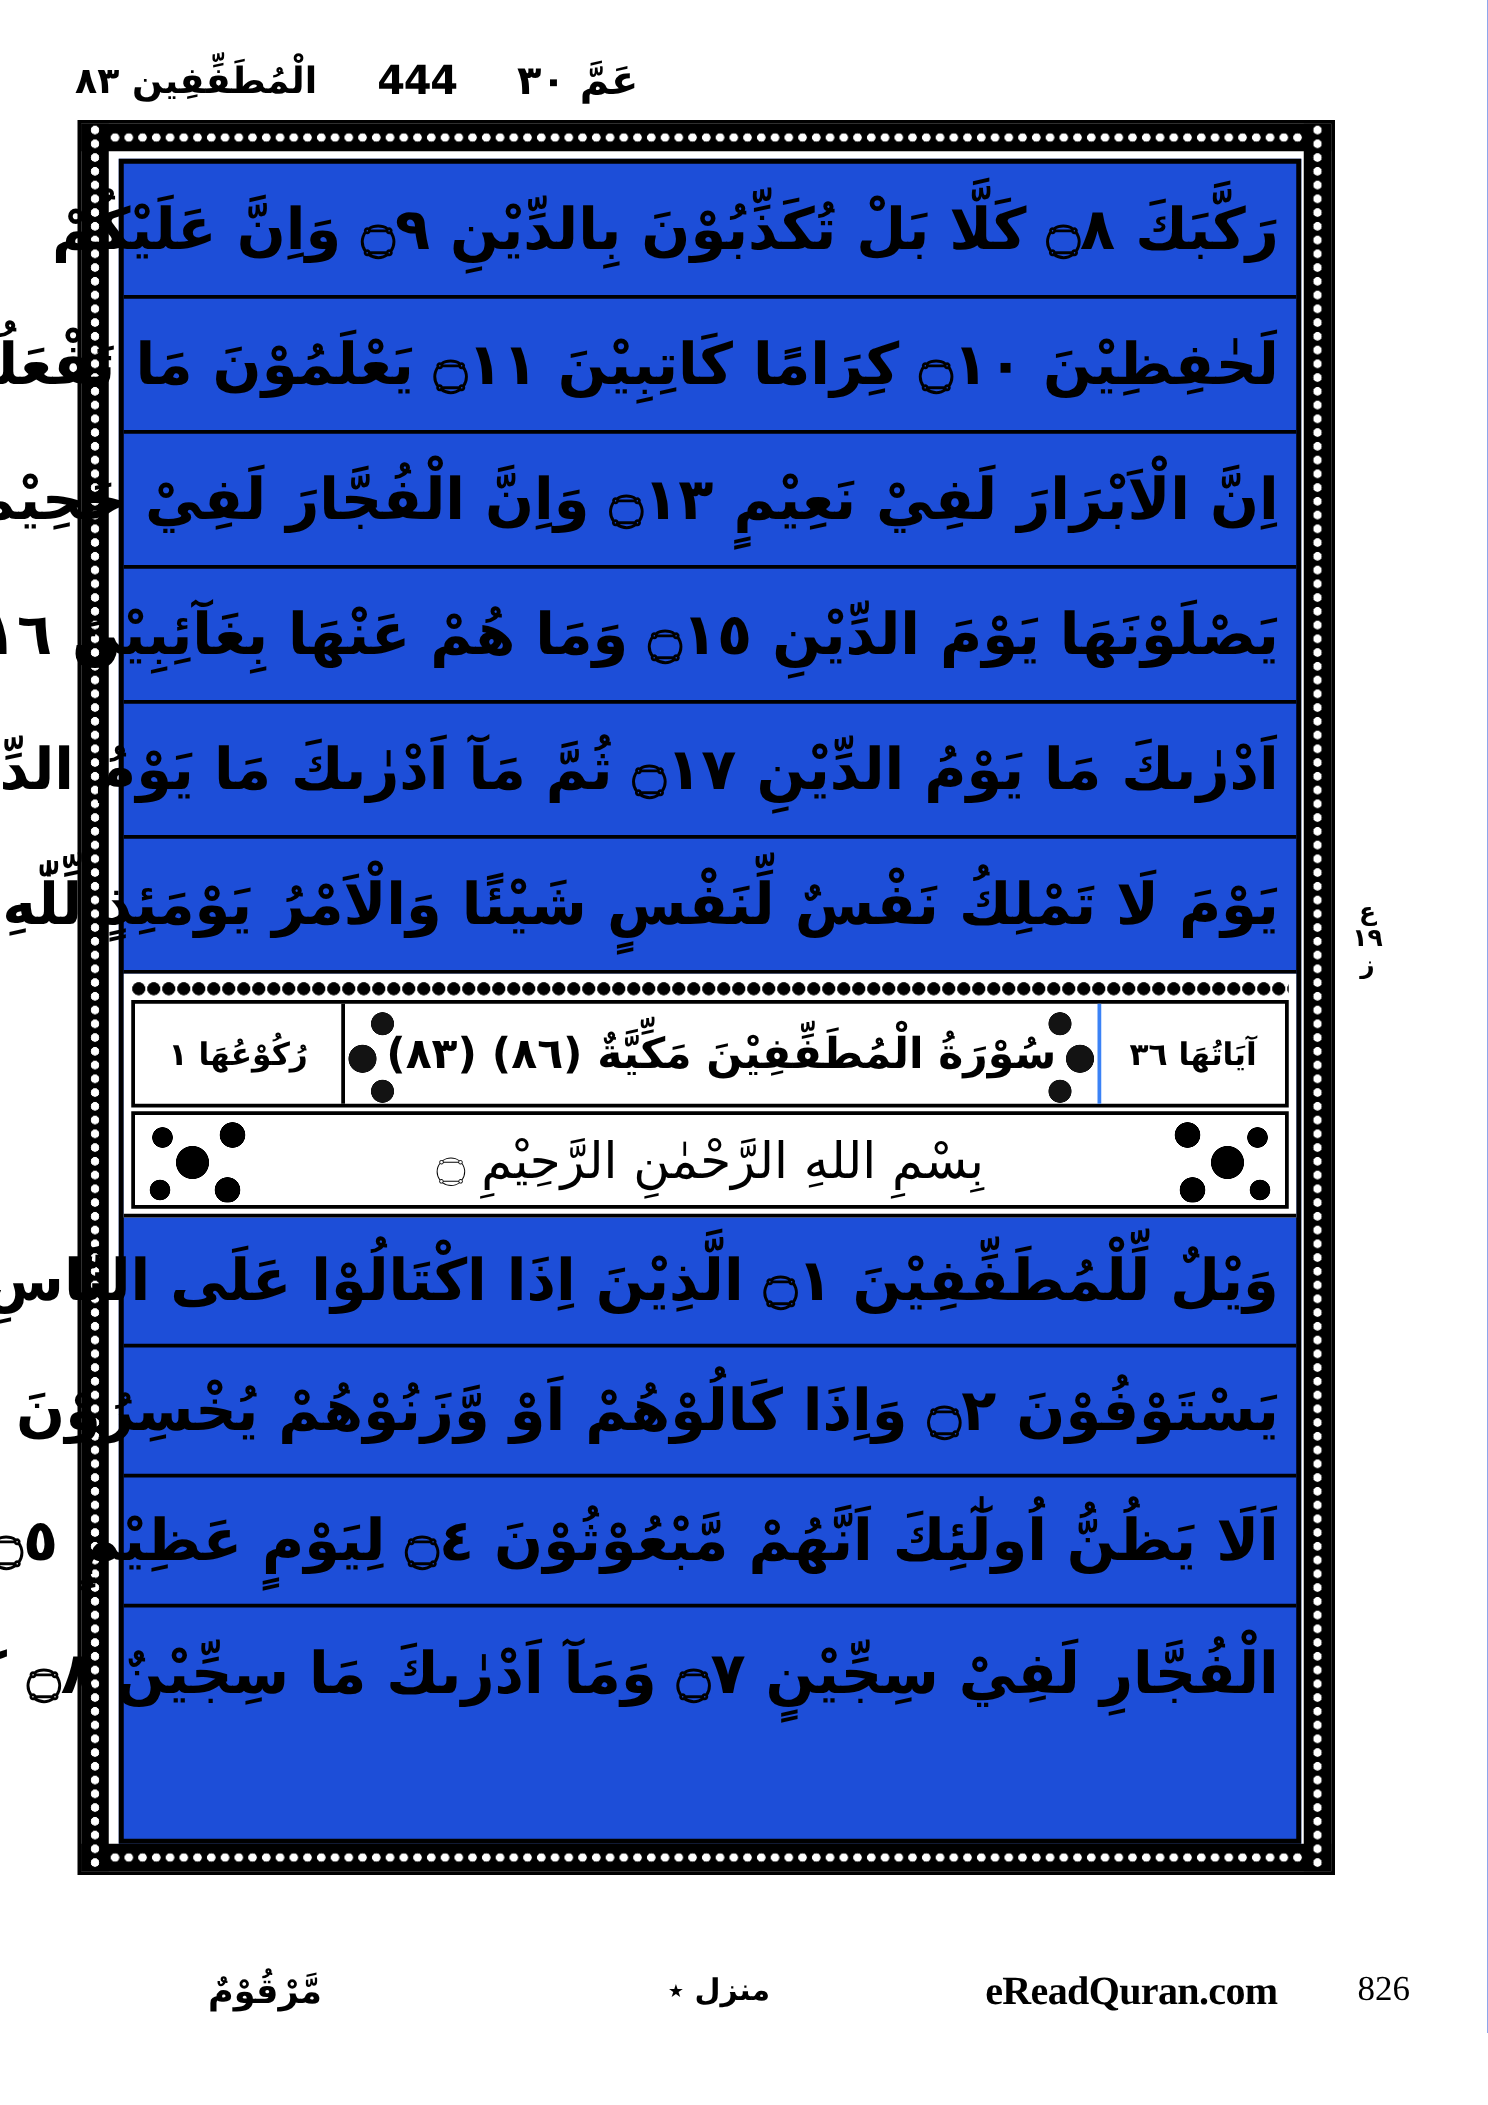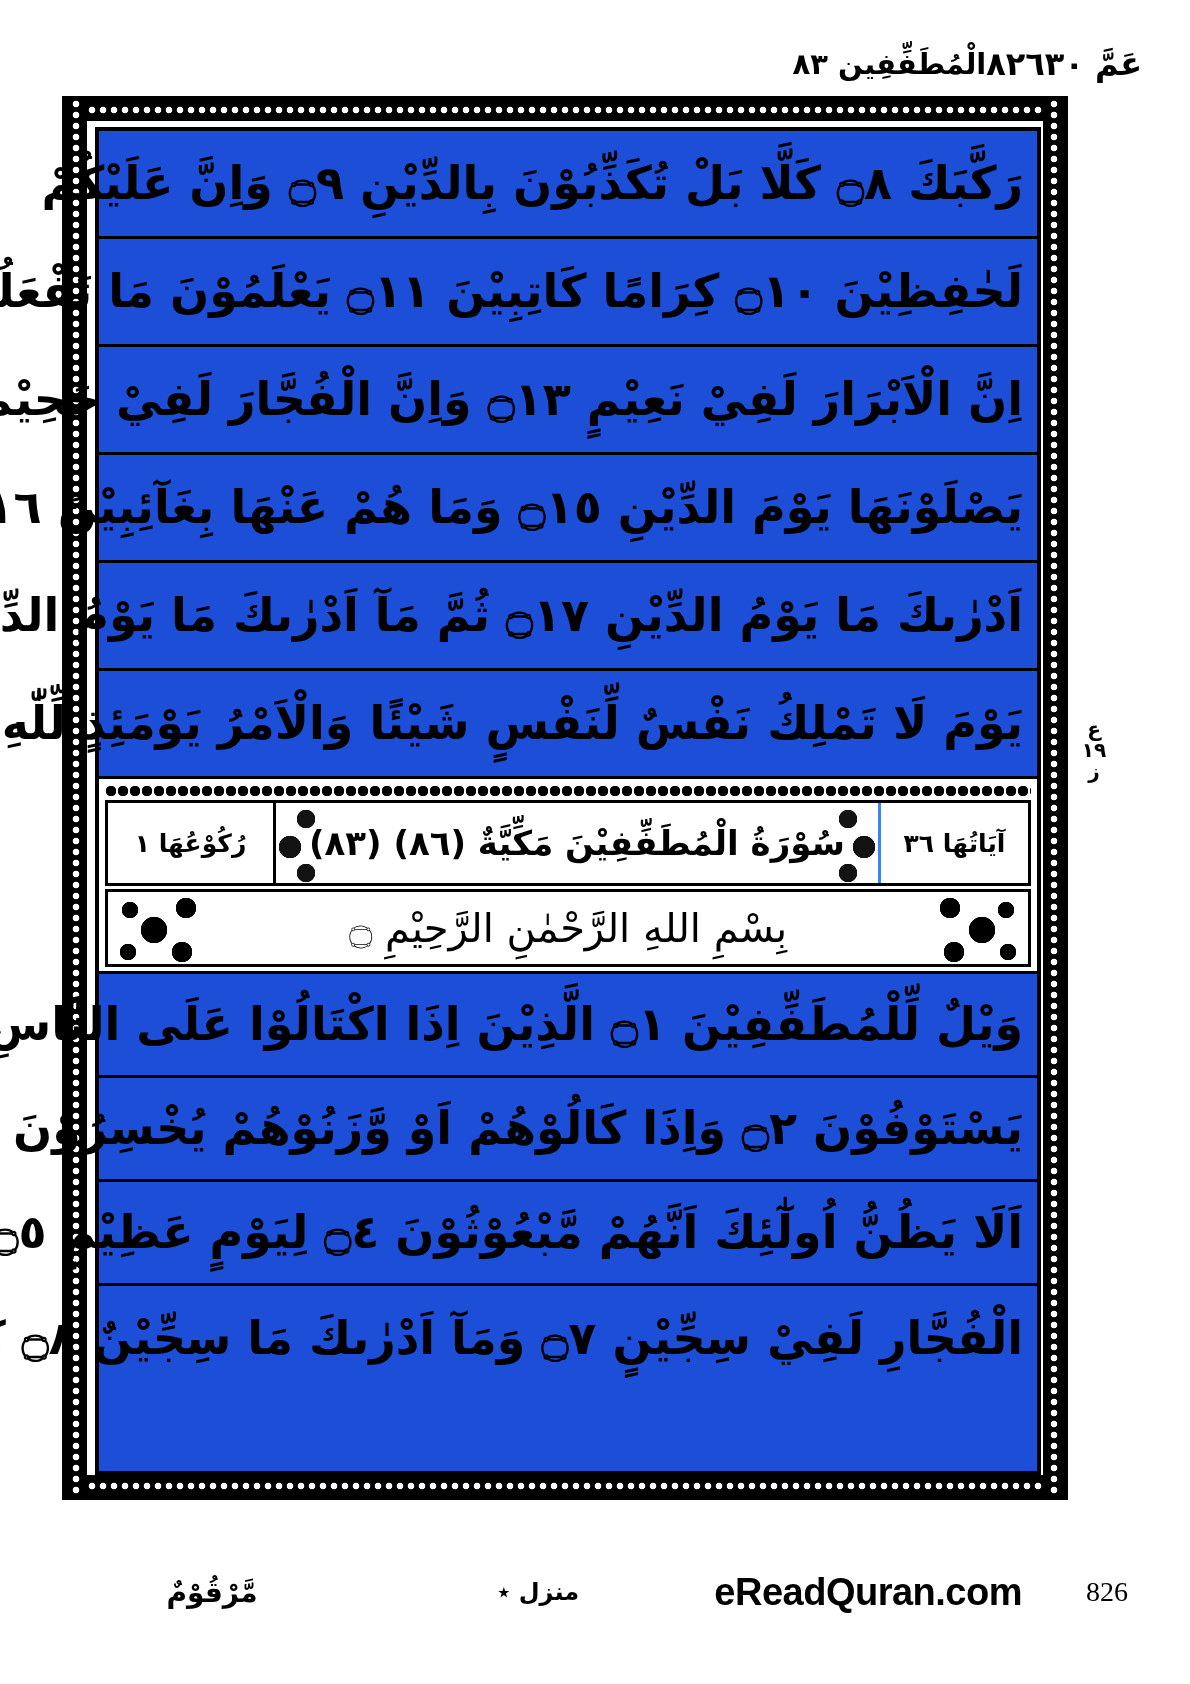--- a/index.html
+++ b/index.html
@@ -9,22 +9,22 @@
     background:#ffffff;
     font-family:"DejaVu Sans","Liberation Sans",sans-serif;
     color:#000;
     position:relative;
     overflow:hidden;
   }
 
   
   #page-header{
     position:absolute;top:34px;left:0;width:1190px;height:60px;
-    display:flex;align-items:center;justify-content:flex-end;
-    padding:0 48px;box-sizing:border-box;
+    display:flex;align-items:center;justify-content:flex-start;
+    padding:0 60px;box-sizing:border-box;gap:48px;
   }
   .hdr-txt{
     font-family:"DejaVu Sans","Liberation Sans",sans-serif;
     font-size:30px;font-weight:700;direction:rtl;white-space:nowrap;
     letter-spacing:-1px;
   }
   #hdr-juz{font-size:32px;}
   #hdr-page{font-size:32px;}
   #hdr-surah{font-size:29px;}
 
@@ -188,36 +188,36 @@
     width:300px;text-align:center;
     font-size:28px;font-weight:700;direction:rtl;
     font-family:"DejaVu Sans","Liberation Sans",sans-serif;
   }
   #footer-center{
     flex:1;text-align:center;
     font-size:24px;font-weight:700;direction:rtl;
     font-family:"DejaVu Sans","Liberation Sans",sans-serif;
   }
   #footer-brand{
-    font-size:38px;font-weight:700;
-    font-family:Liberation Sans, sans-serif;
+    font-size:32px;font-weight:700;
+    font-family:Liberation Serif, serif;
     letter-spacing:-0.5px;margin-right:36px;white-space:nowrap;
   }
   #footer-pageno{
     font-size:28px;
     font-family:"Liberation Serif","DejaVu Serif",serif;
     width:70px;text-align:right;
   }
 </style>
 </head>
 <body>
 
 <div id="page-header">
   <div class="hdr-txt" id="hdr-surah">الْمُطَفِّفِين ٨٣</div>
-  <div class="hdr-txt" id="hdr-page">٨٢٦</div>
+  <div class="hdr-txt" id="hdr-page">444</div>
   <div class="hdr-txt" id="hdr-juz">عَمَّ ٣٠</div>
 </div>
 
 <div id="frame-outer">
 
   <div class="orn-band orn-top">
       <div class="dots"></div>
     </div>
   <div class="orn-band orn-bottom">
       <div class="dots"></div>

